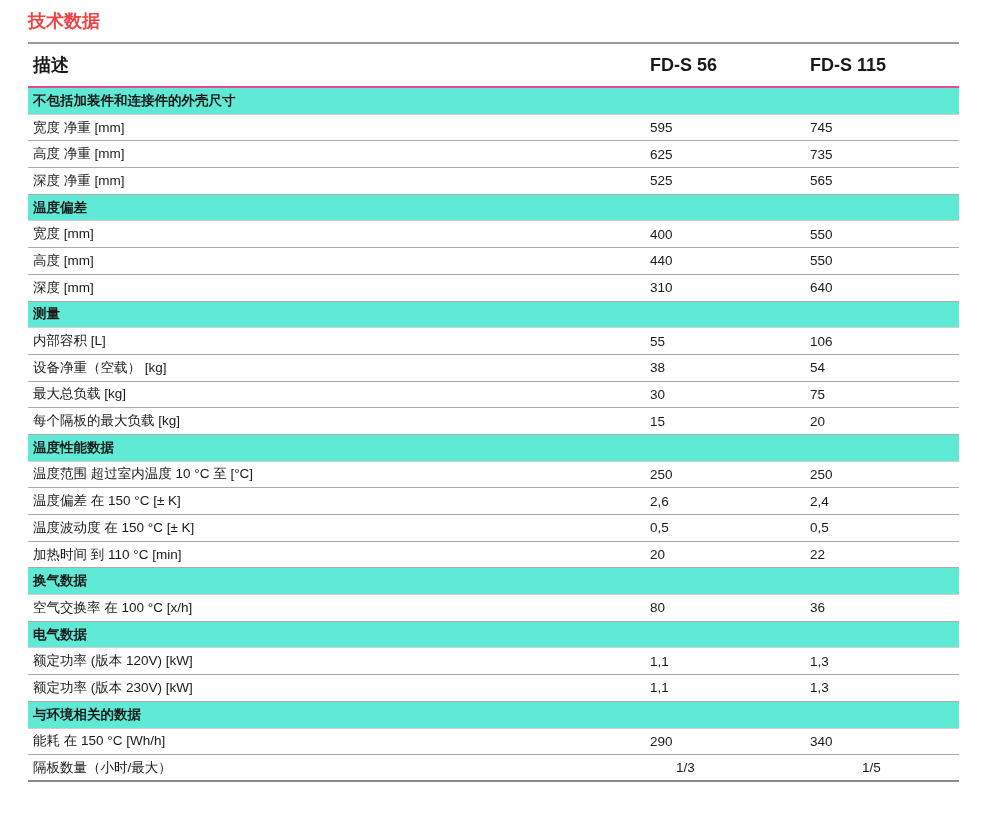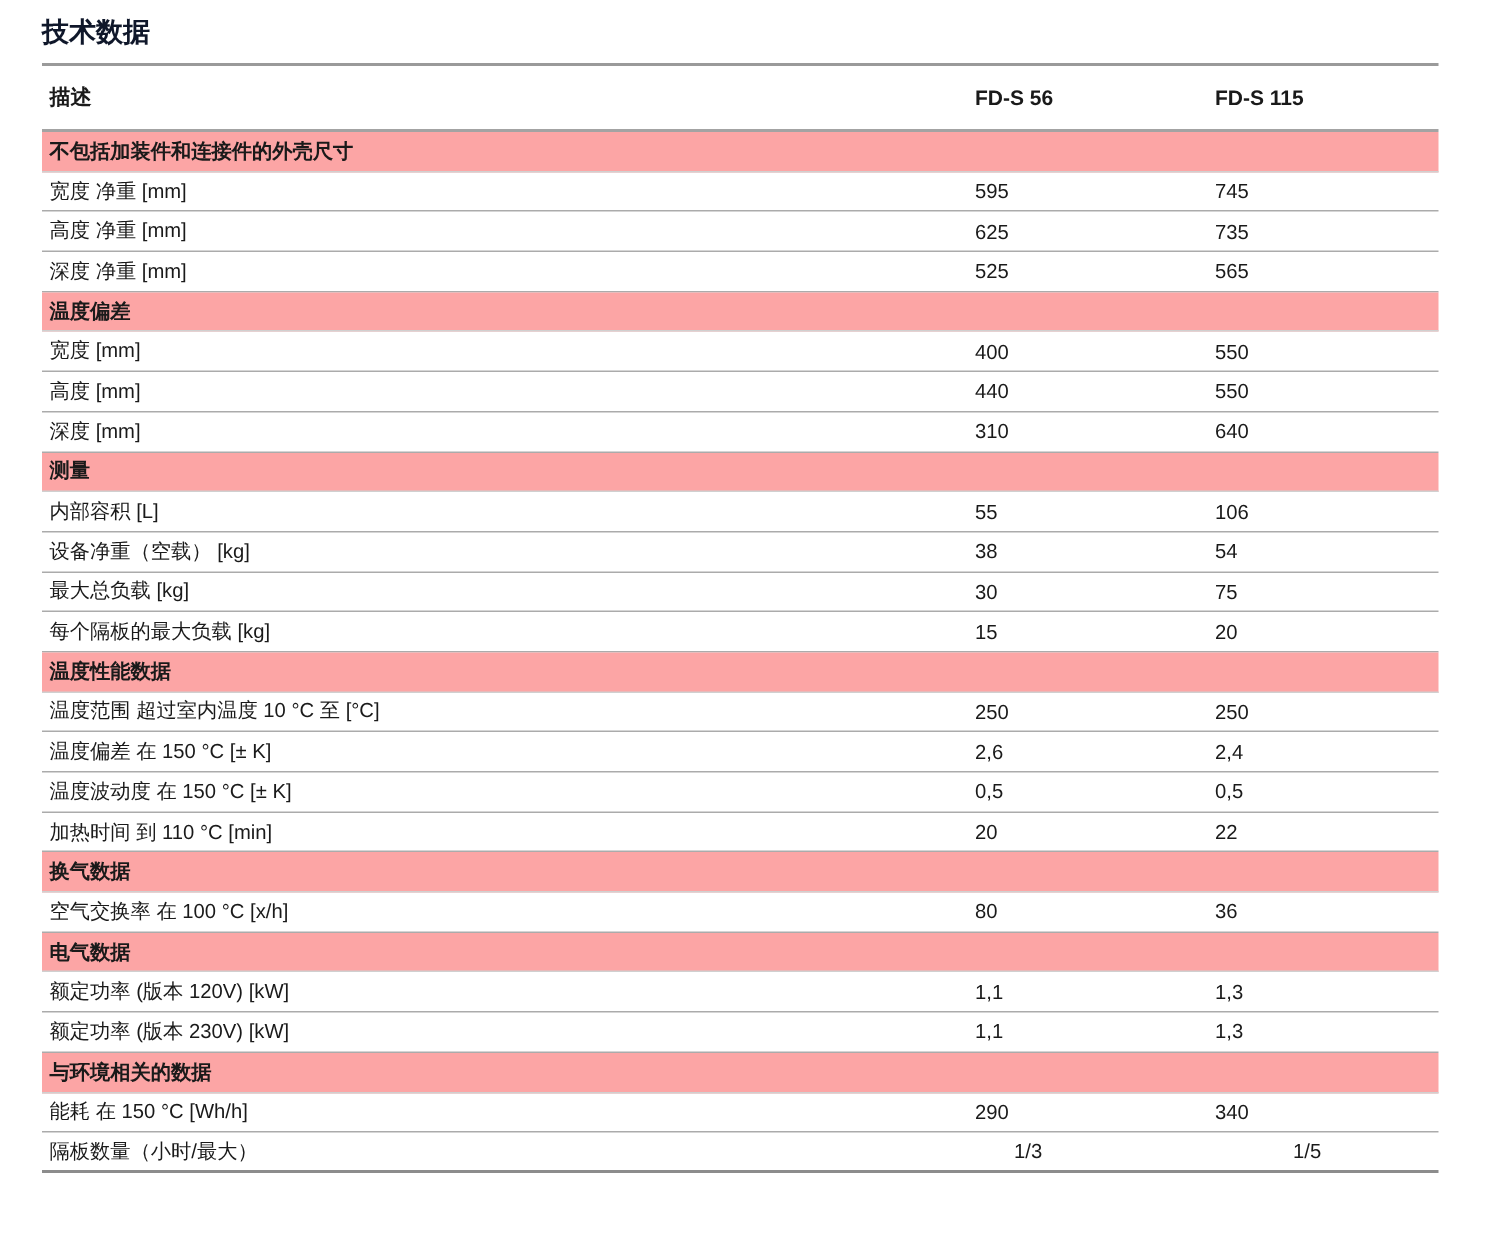--- a/index.html
+++ b/index.html
@@ -20,54 +20,54 @@
   .content {
     margin-left: 28px;
     width: 931px;
   }
   .page-title {
     margin: 0;
     padding: 11px 0 11px 0;
     font-size: 18px;
     line-height: 20px;
     font-weight: bold;
-    color: #0f172a;
+    color: #ef4444;
   }
   .title-rule {
     border: none;
     border-top: 2px solid #9a9a9a;
     margin: 0;
   }
   .grid-row {
     display: grid;
     grid-template-columns: 622px 160px 1fr;
     align-items: center;
     box-sizing: border-box;
   }
   .table-header {
     height: 44px;
-    border-bottom: 2px solid #a3a3a3;
+    border-bottom: 2px solid #ec4899;
     font-weight: bold;
-    font-size: 14px;
+    font-size: 18px;
   }
   .cell {
     padding-left: 5px;
     white-space: nowrap;
     overflow: hidden;
   }
   .value-cell {
     padding-left: 0;
   }
   .row {
     height: 26.7px;
     font-size: 13.5px;
     border-bottom: 1px solid #ababab;
   }
   .section-row {
-    background: #fca5a5;
+    background: #5eead4;
     font-weight: bold;
     grid-template-columns: 1fr;
     border-bottom: 1px solid #d0d0d0;
   }
   .row:last-child {
     border-bottom: 2px solid #8c8c8c;
     gap: 26px;
   }
 </style>
 </head>

